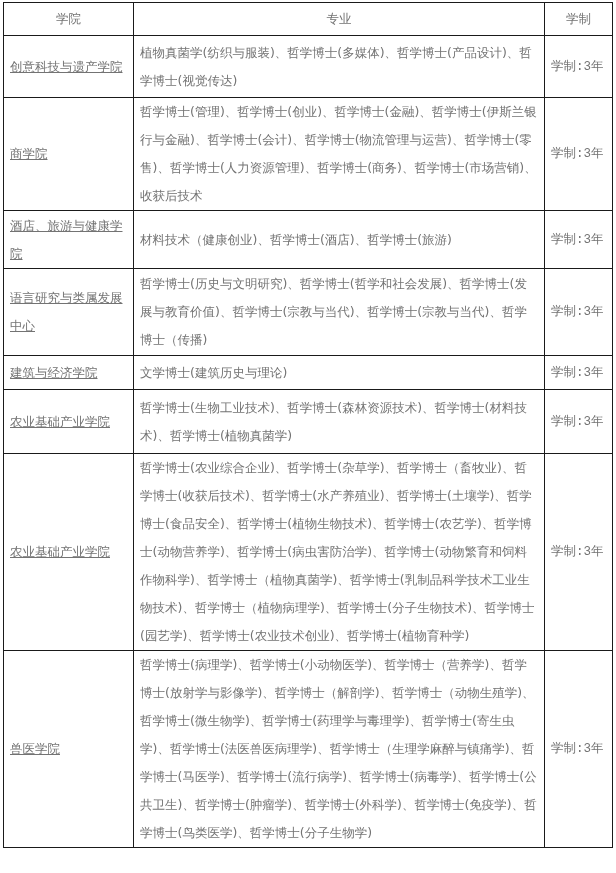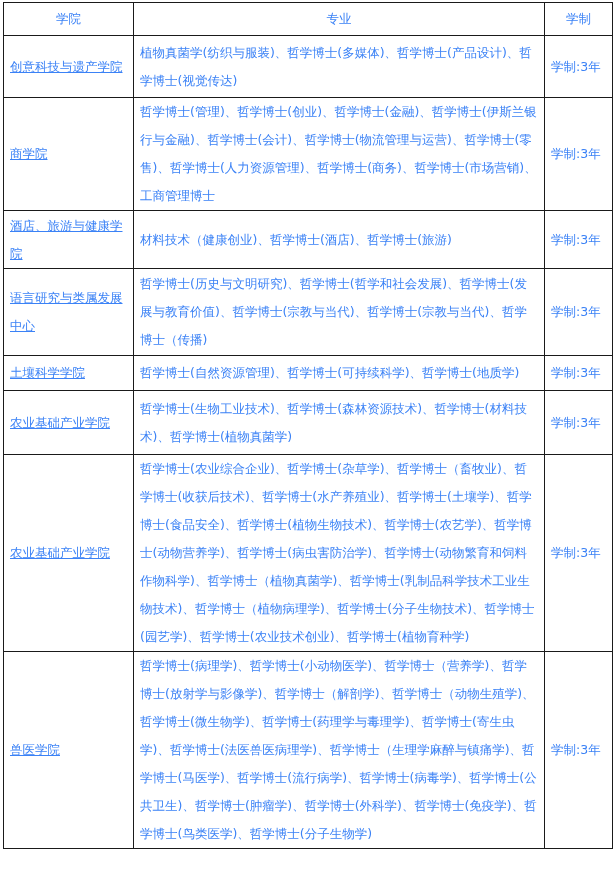--- a/index.html
+++ b/index.html
@@ -23,31 +23,31 @@
       table-layout: fixed;
       width: 609px;
     }
     table.programs td, table.programs th {
       border: 1px solid #1a1a1a;
       vertical-align: middle;
       font-size: 12.5px;
       font-weight: normal;
       line-height: 28px;
       padding: 0 6px;
-      color: #3b82f6;
+      color: #737373;
       word-break: break-all;
       box-sizing: border-box;
     }
     col.c1 { width: 130px; }
     col.c2 { width: 411px; }
     col.c3 { width: 68px; }
     th { height: 33px; }
     td.college { line-height: 27px; padding: 0 4px; text-decoration: underline; }
     td.major { padding: 0 8px; }
-    td.duration { padding: 0 2px; white-space: nowrap; }
+    td.duration { padding: 0 2px; white-space: nowrap; font-family: Liberation Mono, monospace; }
   </style>
 </head>
 <body>
 
 <table class="programs">
   <colgroup>
     <col class="c1">
       <col class="c2">
       <col class="c3">
   </colgroup>
@@ -59,36 +59,36 @@
     </tr>
   </thead>
   <tbody>
     <tr style="height:62px">
       <td class="college">创意科技与遗产学院</td>
       <td class="major">植物真菌学(纺织与服装)、哲学博士(多媒体)、哲学博士(产品设计)、哲学博士(视觉传达)</td>
       <td class="duration">学制:3年</td>
     </tr>
     <tr style="height:113px">
       <td class="college">商学院</td>
-      <td class="major">哲学博士(管理)、哲学博士(创业)、哲学博士(金融)、哲学博士(伊斯兰银行与金融)、哲学博士(会计)、哲学博士(物流管理与运营)、哲学博士(零售)、哲学博士(人力资源管理)、哲学博士(商务)、哲学博士(市场营销)、工商管理博士</td>
+      <td class="major">哲学博士(管理)、哲学博士(创业)、哲学博士(金融)、哲学博士(伊斯兰银行与金融)、哲学博士(会计)、哲学博士(物流管理与运营)、哲学博士(零售)、哲学博士(人力资源管理)、哲学博士(商务)、哲学博士(市场营销)、收获后技术</td>
       <td class="duration">学制:3年</td>
     </tr>
     <tr style="height:58px">
       <td class="college">酒店、旅游与健康学院</td>
       <td class="major">材料技术（健康创业)、哲学博士(酒店)、哲学博士(旅游)</td>
       <td class="duration">学制:3年</td>
     </tr>
     <tr style="height:87px">
       <td class="college">语言研究与类属发展中心</td>
       <td class="major">哲学博士(历史与文明研究)、哲学博士(哲学和社会发展)、哲学博士(发展与教育价值)、哲学博士(宗教与当代)、哲学博士(宗教与当代)、哲学博士（传播)</td>
       <td class="duration">学制:3年</td>
     </tr>
-    <tr style="height:35px">
-      <td class="college">土壤科学学院</td>
-      <td class="major">哲学博士(自然资源管理)、哲学博士(可持续科学)、哲学博士(地质学)</td>
+    <tr style="height:34px">
+      <td class="college">建筑与经济学院</td>
+      <td class="major">文学博士(建筑历史与理论)</td>
       <td class="duration">学制:3年</td>
     </tr>
     <tr style="height:64px">
       <td class="college">农业基础产业学院</td>
       <td class="major">哲学博士(生物工业技术)、哲学博士(森林资源技术)、哲学博士(材料技术)、哲学博士(植物真菌学)</td>
       <td class="duration">学制:3年</td>
     </tr>
     <tr style="height:190px">
       <td class="college">农业基础产业学院</td>
       <td class="major">哲学博士(农业综合企业)、哲学博士(杂草学)、哲学博士（畜牧业)、哲学博士(收获后技术)、哲学博士(水产养殖业)、哲学博士(土壤学)、哲学博士(食品安全)、哲学博士(植物生物技术)、哲学博士(农艺学)、哲学博士(动物营养学)、哲学博士(病虫害防治学)、哲学博士(动物繁育和饲料作物科学)、哲学博士（植物真菌学)、哲学博士(乳制品科学技术工业生物技术)、哲学博士（植物病理学)、哲学博士(分子生物技术)、哲学博士(园艺学)、哲学博士(农业技术创业)、哲学博士(植物育种学)</td>

